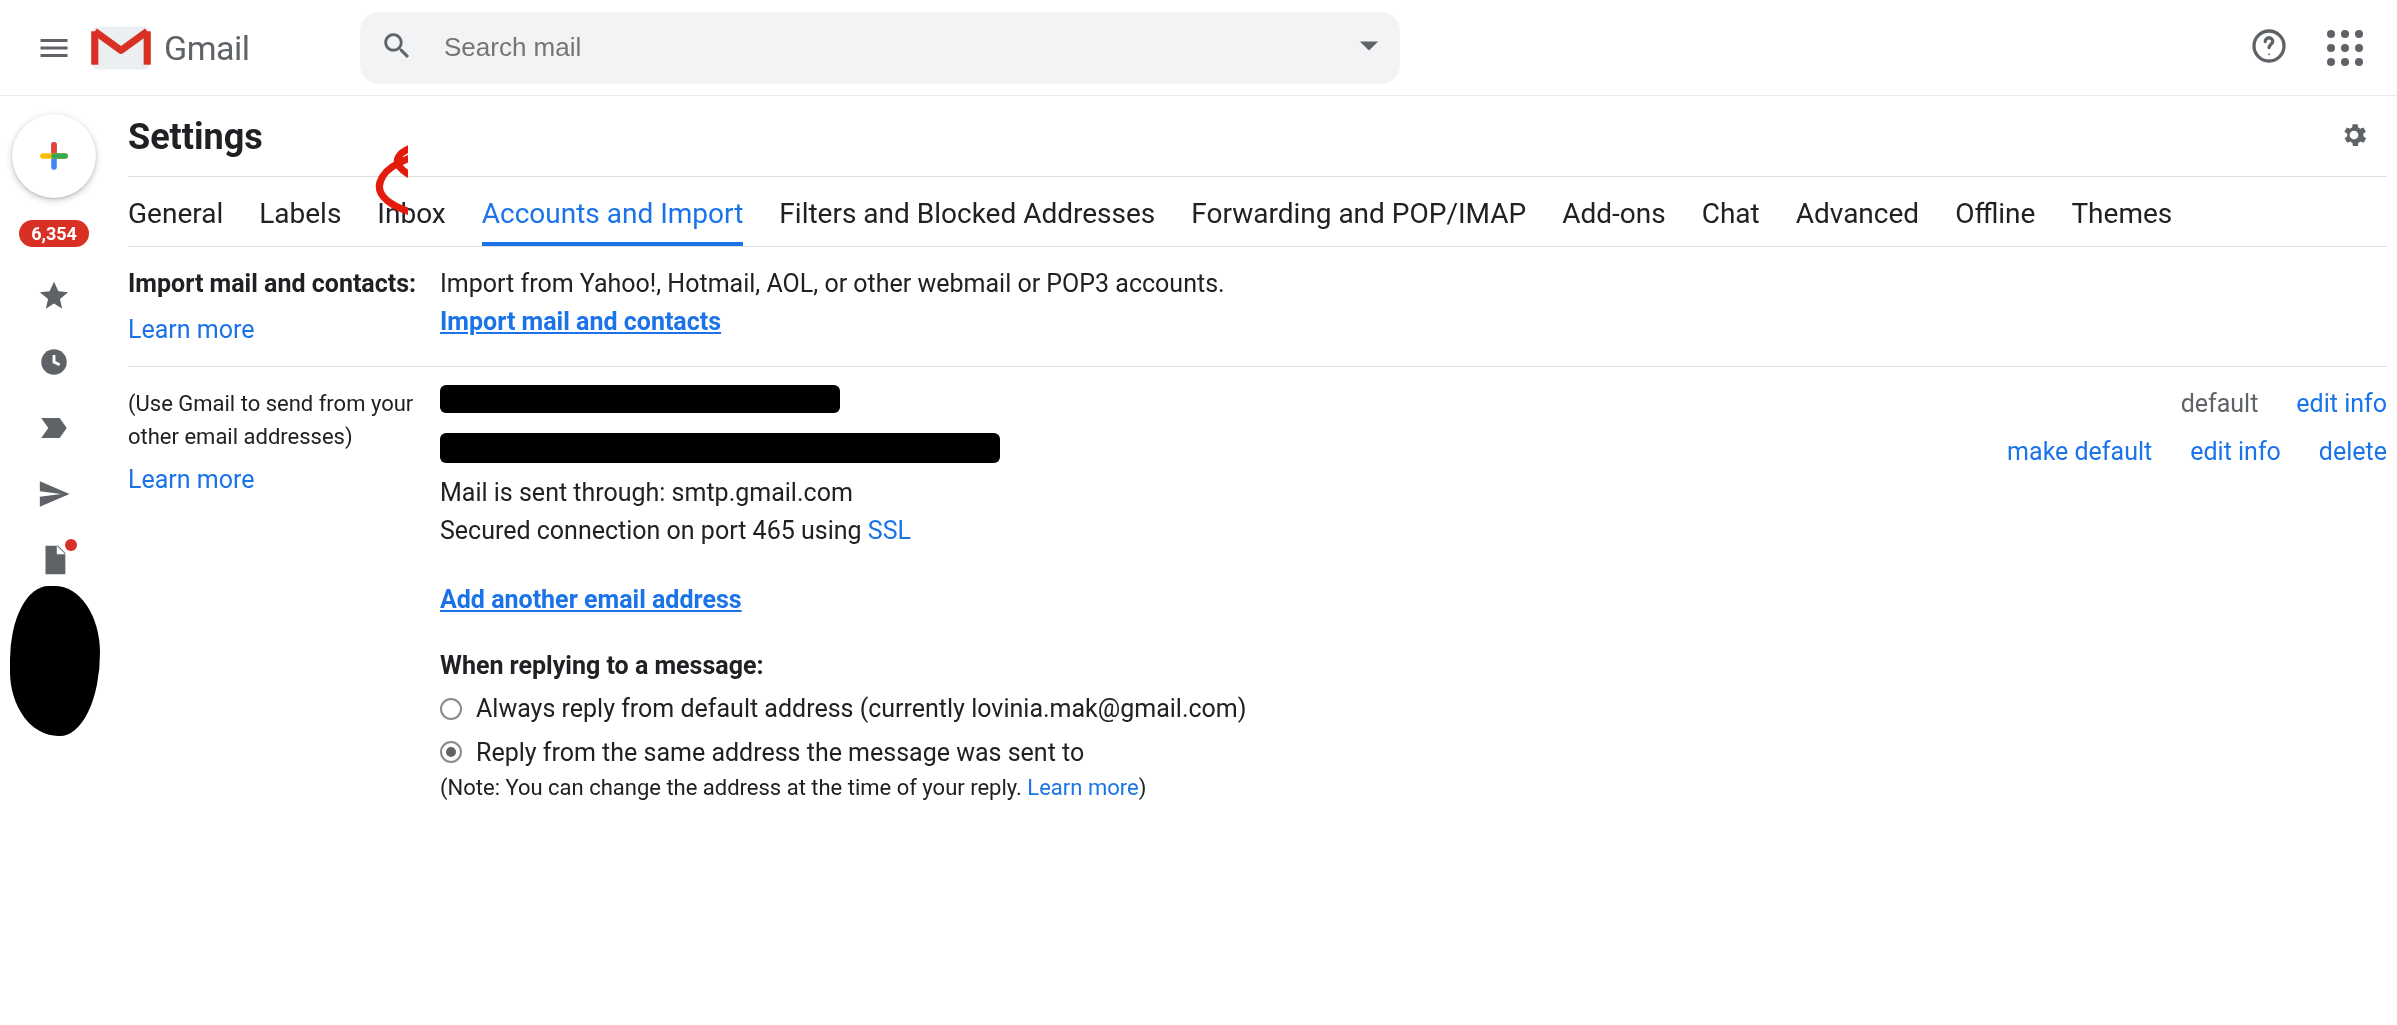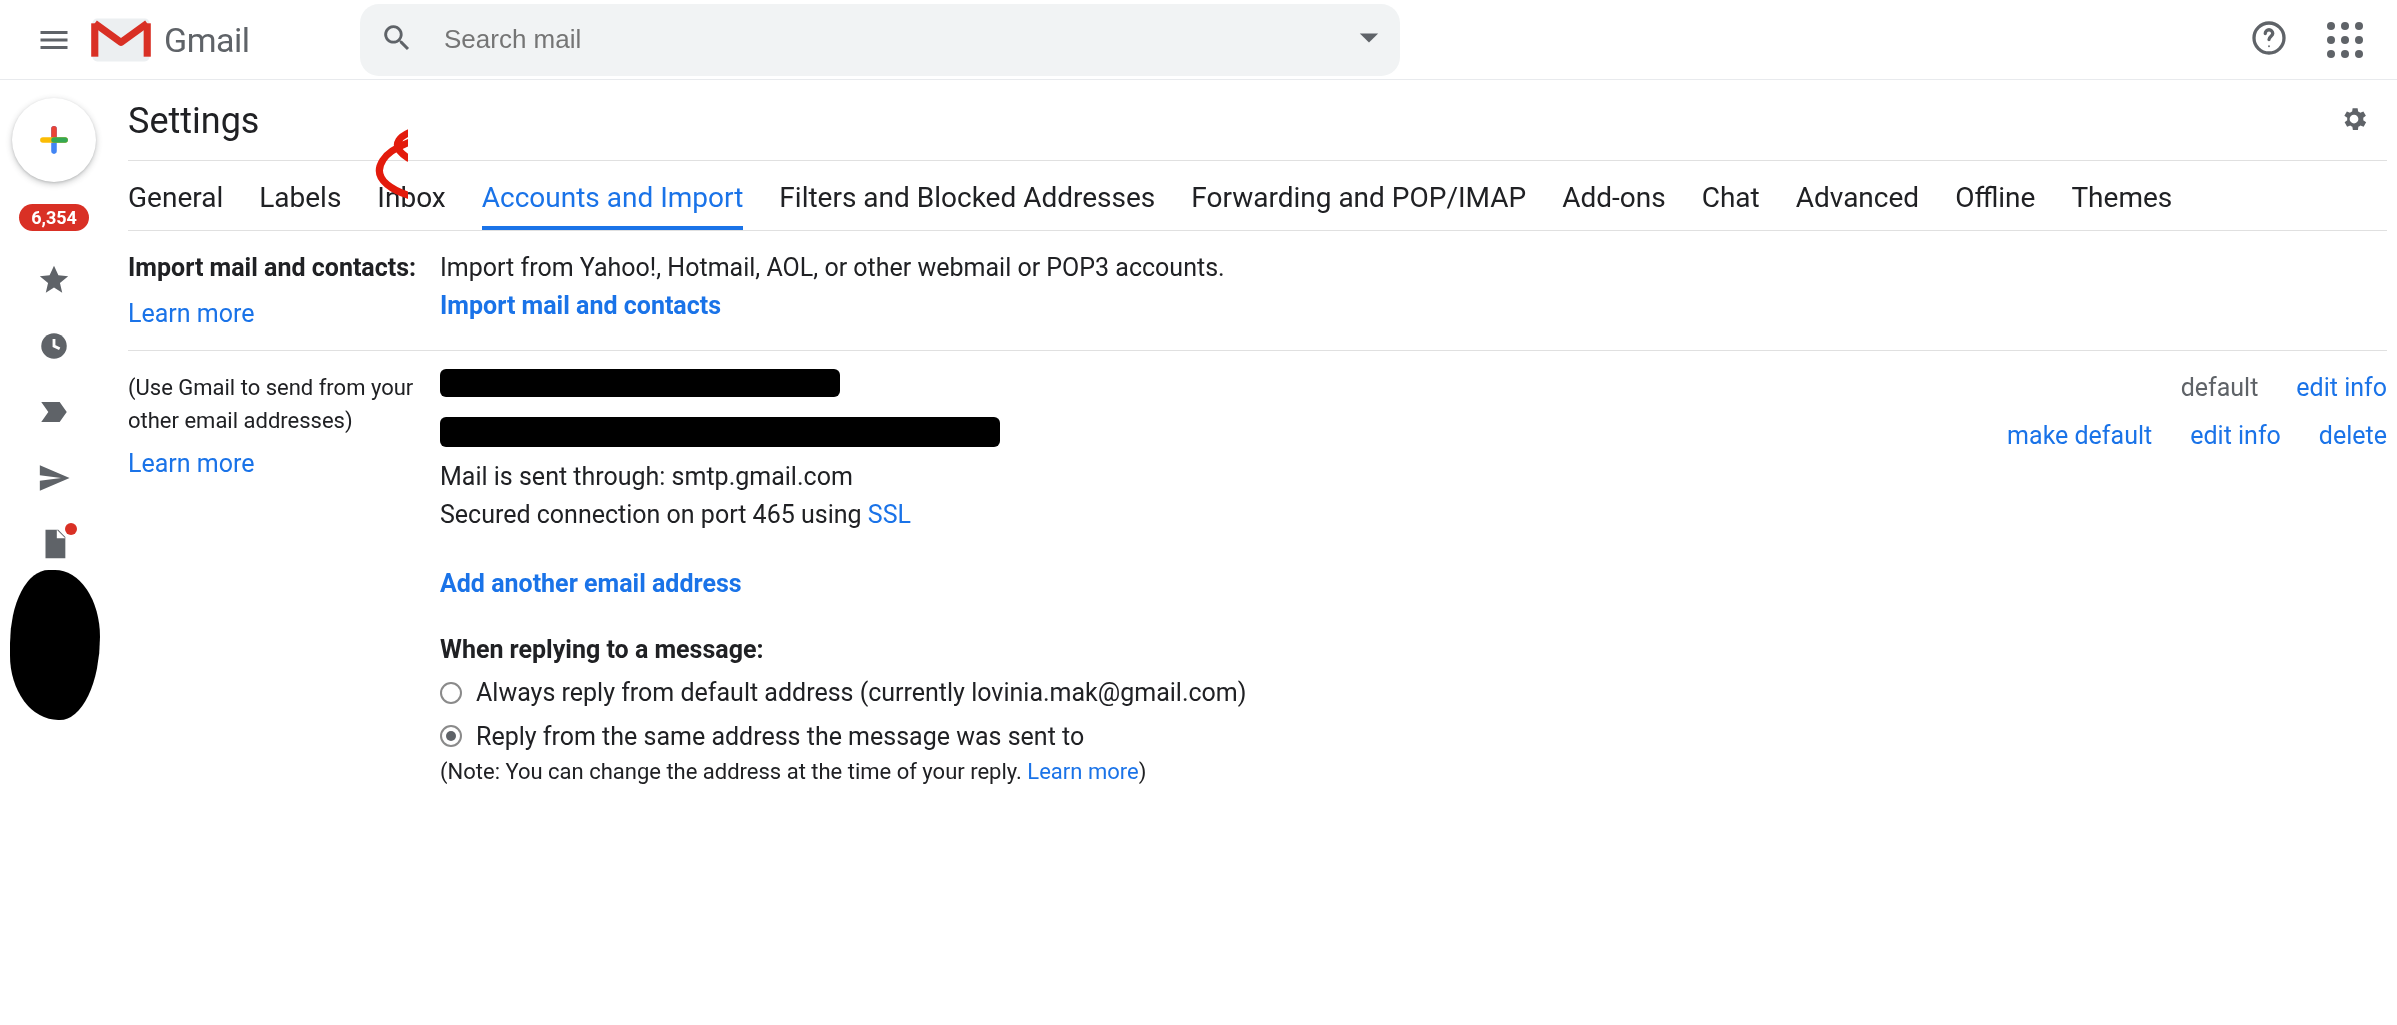--- a/index.html
+++ b/index.html
@@ -11,21 +11,21 @@
     height: 1025px;
     overflow: hidden;
     position: relative;
   }
   a { text-decoration: none; }
 
   
   .header {
     display: flex;
     align-items: center;
-    height: 80px;
+    height: 96px;
     padding: 0 24px 0 18px;
     border-bottom: 1px solid #e8eaed;
   }
   .hamburger { width: 72px; display: flex; justify-content: center; }
   .hamburger svg { width: 36px; height: 36px; fill: #5f6368; }
   .logo-wrap { display: flex; align-items: center; gap: 12px; width: 270px; }
   .gmail-m { width: 62px; height: 48px; }
   .gmail-word { font-size: 34px; color: #5f6368; font-weight: 400; letter-spacing: -0.5px; }
   .search-bar {
     display: flex;
@@ -67,41 +67,41 @@
   .side-notes { position: relative; margin-top: 32px; }
   .side-notes .dot { position: absolute; top: -4px; right: -6px; width: 12px; height: 12px; background: #d93025; border-radius: 50%; }
   .blob {
     position: absolute; left: 10px; top: 490px; width: 90px; height: 150px;
     background: #000; border-radius: 48% 56% 50% 60% / 55% 50% 62% 48%;
   }
 
   
   .main { flex: 1; padding: 20px 10px 0 20px; position: relative; }
   .settings-head { display: flex; align-items: center; justify-content: space-between; padding: 0 18px 18px 0; }
-  .settings-title { font-size: 36px; font-weight: 400; color: #202124; }
+  .settings-title { font-size: 36px; font-weight: 700; color: #202124; }
   .gear-right svg { width: 30px; height: 30px; fill: #5f6368; }
 
   .tabs-wrap { border-top: 1px solid #e0e0e0; border-bottom: 1px solid #e0e0e0; padding: 6px 0 0 0; }
   .tabs { display: flex; flex-wrap: wrap; row-gap: 24px; column-gap: 40px; padding: 14px 0 16px 0; font-size: 28px; color: #202124; gap: 36px; }
   .tab { cursor: pointer; white-space: nowrap; }
   .tab.active { color: #1a73e8; position: relative; }
   .tab.active::after {
     content: ""; position: absolute; left: 0; right: 0; bottom: -16px;
     height: 4px; background: #1a73e8;
   }
 
   .section { display: flex; padding: 18px 0; border-bottom: 1px solid #e0e0e0; font-size: 25px; line-height: 1.5; }
   .section:last-child { border-bottom: none; }
   .label-col { width: 312px; padding-right: 16px; }
   .label-col .lbl { font-weight: 700; }
   .label-col .learn { color: #1a73e8; margin-top: 8px; display: inline-block; }
   .label-col .note { font-size: 22px; color: #202124; margin-top: 2px; }
   .content-col { flex: 1; }
   .link { color: #1a73e8; }
-  .link.bold { font-weight: 700; }
+  .link.bold { font-weight: 700; text-decoration: underline; }
   .row { display: flex; align-items: flex-start; }
   .actions { margin-left: auto; display: flex; gap: 38px; align-items: center; font-size: 25px; }
   .muted { color: #5f6368; }
   .redacted { display: inline-block; background: #000; border-radius: 6px; height: 28px; }
   .redacted.r1 { width: 400px; }
   .redacted.r2 { width: 560px; height: 30px; }
   .radio-row { display: flex; align-items: center; gap: 14px; margin-top: 6px; }
   .radio { width: 22px; height: 22px; border: 2px solid #8a8a8a; border-radius: 50%; display: inline-flex; align-items: center; justify-content: center; }
   .radio.checked::after { content: ""; width: 10px; height: 10px; background: #5f6368; border-radius: 50%; }
   .small { font-size: 22px; }

